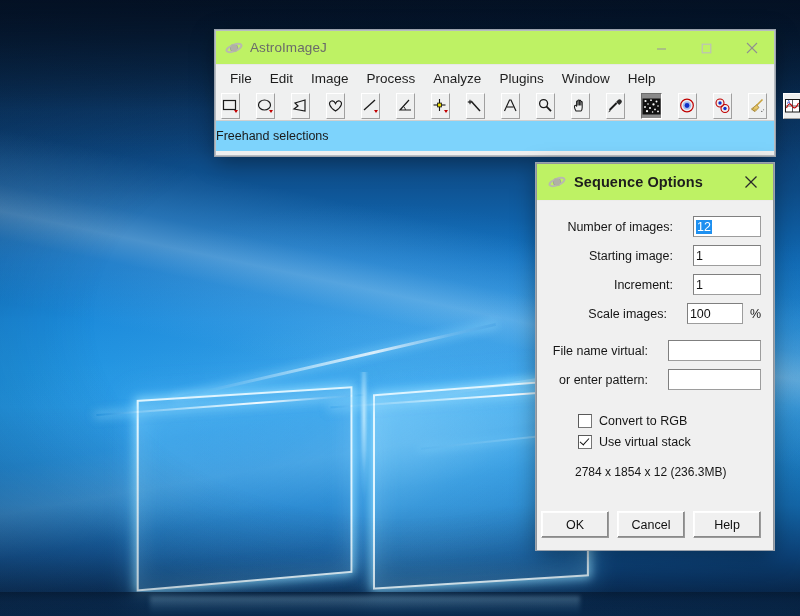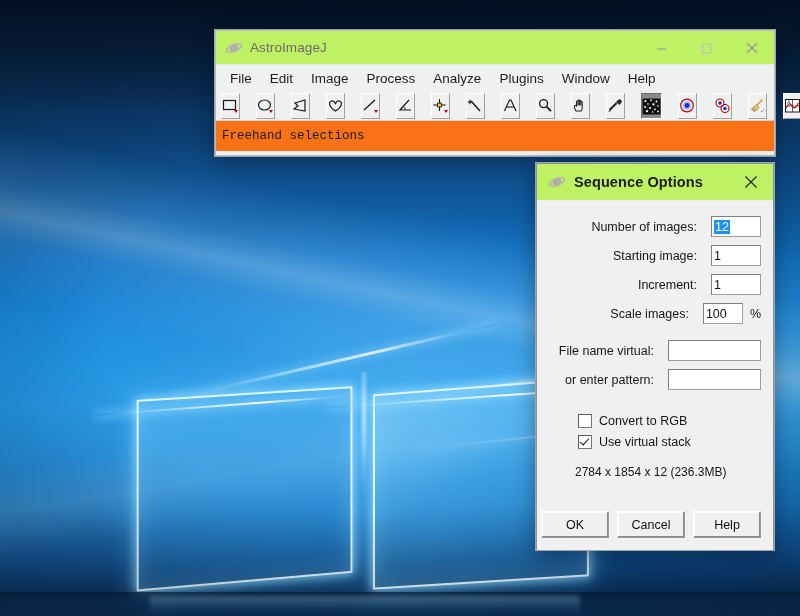--- a/index.html
+++ b/index.html
@@ -237,26 +237,24 @@
     background: #8a8a8a;
     border-top: 1px solid #6e6e6e;
     border-left: 1px solid #6e6e6e;
     border-right: 1px solid #ffffff;
     border-bottom: 1px solid #ffffff;
   }
   .tool svg { display: block; }
 
   .statusbar {
     height: 30px;
-    background: #f97316;
+    background: #7dd3fc;
     display: flex;
     align-items: center;
-    padding-left: 6px;
     border-top: 1px solid #d0d0d0;
-    font-family: Liberation Mono, monospace;
   }
   .status-text {
     font-size: 12.5px;
     color: #1a1a1a;
   }
 
   
   #seqdlg {
     left: 536px; top: 163px; width: 236px; height: 385px;
     border: 1px solid #8d949c;
@@ -288,40 +286,40 @@
   .field-row {
     display: flex;
     align-items: center;
     justify-content: flex-end;
     margin-bottom: 8px;
   }
   .field-label {
     font-size: 12.5px;
     color: #161616;
     text-align: right;
-    margin-right: 14px;
+    margin-right: 20px;
     white-space: nowrap;
   }
   .field-input {
     border: 1px solid #9d9d9d;
     border-top-color: #7f7f7f;
     border-left-color: #7f7f7f;
     background: #ffffff;
     height: 21px;
     font-family: "Liberation Sans", sans-serif;
     font-size: 12.5px;
     color: #111;
     padding: 0 2px;
     box-sizing: border-box;
     display: flex;
     align-items: center;
     overflow: hidden;
   }
-  .w-num   { width: 50px; }
-  .w-scale { width: 40px; align-items: center; }
+  .w-num   { width: 68px; }
+  .w-scale { width: 56px; align-items: center; }
   .w-text  { width: 93px; }
   .sel-text {
     background: #1e90f0;
     color: #ffffff;
     padding: 0 1px;
   }
   .pct {
     font-size: 12.5px;
     color: #161616;
     margin-left: 7px;

